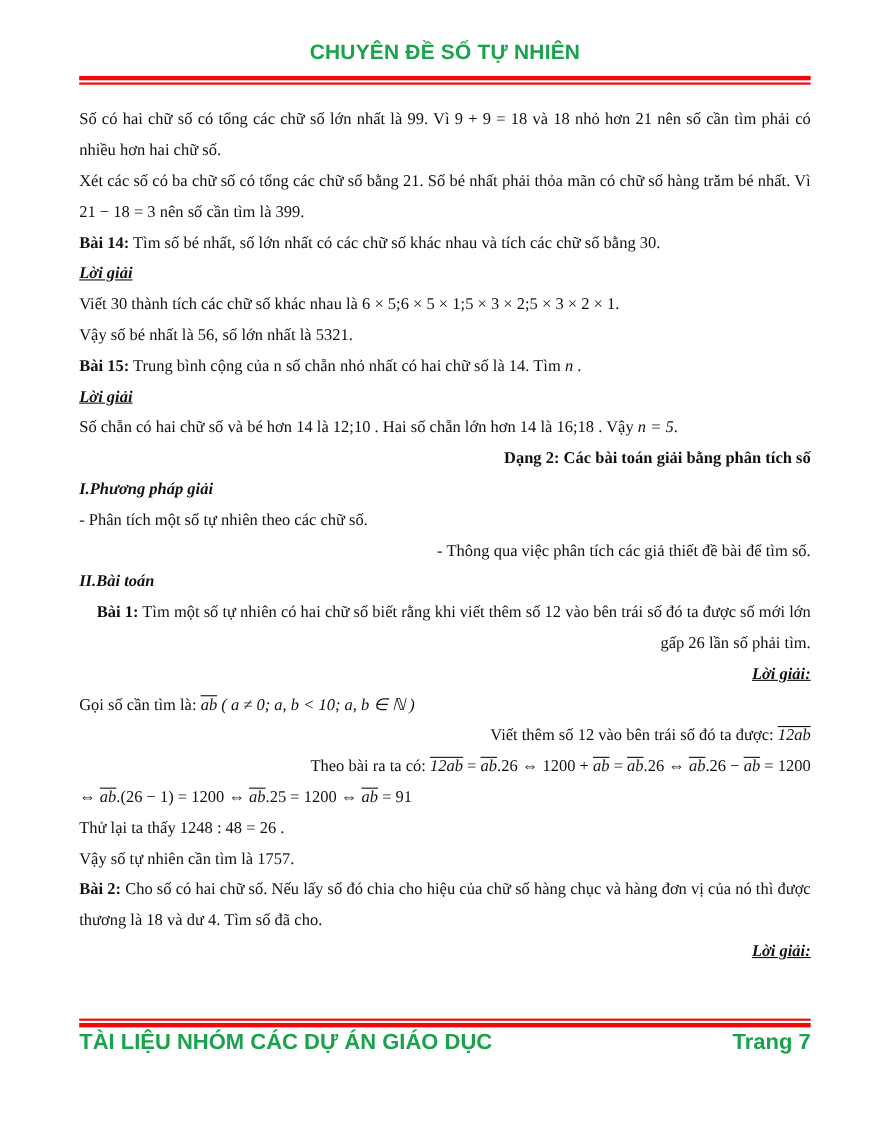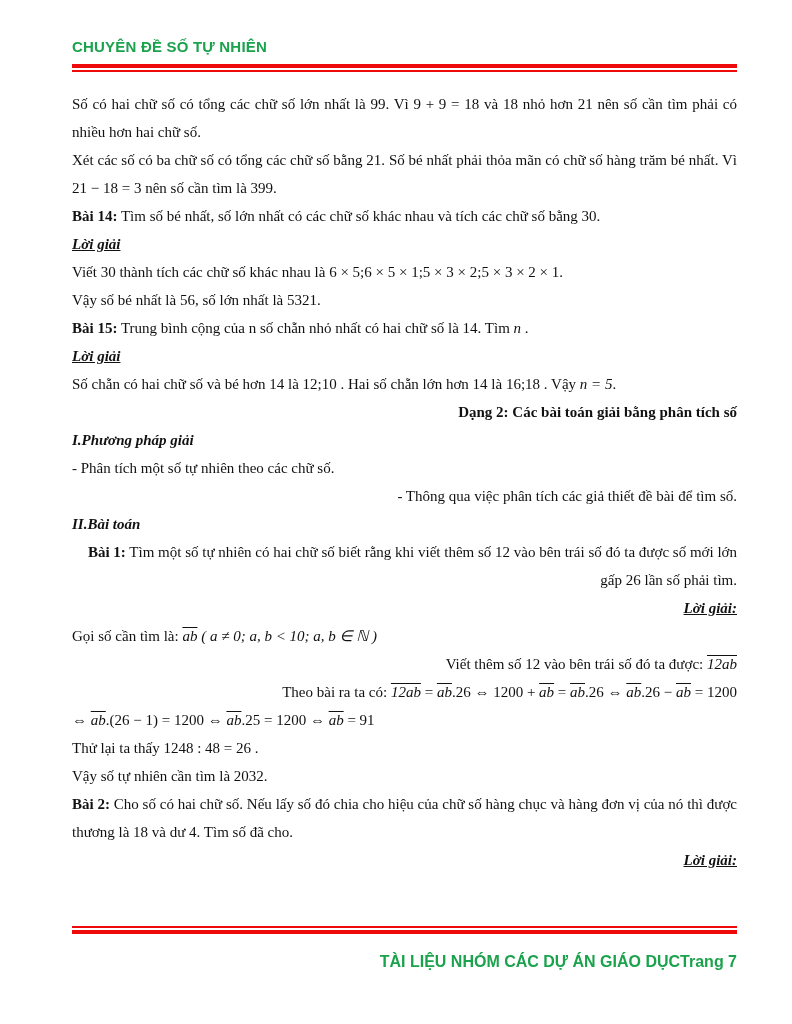--- a/index.html
+++ b/index.html
@@ -3,21 +3,21 @@
 <meta charset="utf-8">
 <style>
   html,body { margin:0; padding:0; background:#fff; }
   .page {
     width:792px; height:1024px; position:relative; background:#fff;
     font-family:"Liberation Serif", serif; color:#111; overflow:hidden;
   }
   .inner { padding:38px 55px 0 72px; }
   .doc-title {
     font-family:"Liberation Sans", sans-serif; font-weight:bold;
-    font-size:15px; color:var(--green); letter-spacing:0.2px;
+    font-size:19px; color:var(--green); letter-spacing:0.2px;text-align:center;
   }
   .rule-head {
     margin-top:9px; height:2px; background:#fff;
     border-top:4px solid var(--red); border-bottom:2px solid var(--red);
   }
   .rule-foot {
     height:2px; background:#fff;
     border-top:2px solid var(--red); border-bottom:4px solid var(--red);
   }
   .content { margin-top:18px; font-size:15px; line-height:28px; }
@@ -26,23 +26,23 @@
   .b  { font-weight:bold; }
   .bi { font-weight:bold; font-style:italic; }
   .lg { font-weight:bold; font-style:italic; text-decoration:underline; }
   .it { font-style:italic; }
   .ov { font-style:italic; text-decoration:overline; }
   .mt4 { margin-top:4px; } .mt6 { margin-top:6px;text-align:right; } .mt8 { margin-top:8px; }
   .footer {
     position:absolute; left:72px; right:55px; top:926px;
   }
   .footer-row {
-    display:flex; justify-content:flex-end; margin-top:19px;
+    display:flex; justify-content:space-between; margin-top:3px;
     font-family:"Liberation Sans", sans-serif; font-weight:bold;
-    font-size:16px; color:var(--green);
+    font-size:20px; color:var(--green);
   }
 </style>
 </head>
 <body>
 
 <div class="page">
   <div class="inner">
 
     <div class="doc-title">CHUYÊN ĐỀ SỐ TỰ NHIÊN</div>
     <div class="rule-head"></div>
@@ -82,21 +82,21 @@
       <p class="mt8"><span>Gọi số cần tìm là: </span><span class="ov">ab</span><span class="it"> ( a ≠ 0; a, b &lt; 10; a, b ∈ ℕ )</span></p>
 
       <p class="mt6"><span>Viết thêm số 12 vào bên trái số đó ta được: </span><span class="ov">12ab</span></p>
 
       <p class="mt6"><span>Theo bài ra ta có: </span><span class="ov">12ab</span><span> = </span><span class="ov">ab</span><span>.26 ⇔ 1200 + </span><span class="ov">ab</span><span> = </span><span class="ov">ab</span><span>.26 ⇔ </span><span class="ov">ab</span><span>.26 − </span><span class="ov">ab</span><span> = 1200</span></p>
 
       <p class="mt4"><span>⇔ </span><span class="ov">ab</span><span>.(26 − 1) = 1200 ⇔ </span><span class="ov">ab</span><span>.25 = 1200 ⇔ </span><span class="ov">ab</span><span> = 91</span></p>
 
       <p class="mt4"><span>Thử lại ta thấy </span><span>1248 : 48 = 26</span><span> .</span></p>
 
-      <p>Vậy số tự nhiên cần tìm là 2032.</p>
+      <p>Vậy số tự nhiên cần tìm là 1757.</p>
 
       <p class="justify"><span class="b">Bài 2:</span><span> Cho số có hai chữ số. Nếu lấy số đó chia cho hiệu của chữ số hàng chục và hàng đơn vị của nó thì được thương là 18 và dư 4. Tìm số đã cho.</span></p>
 
       <p class="mt6"><span class="lg">Lời giải:</span></p>
 
 
     </div>
   </div>
 
   <div class="footer">

